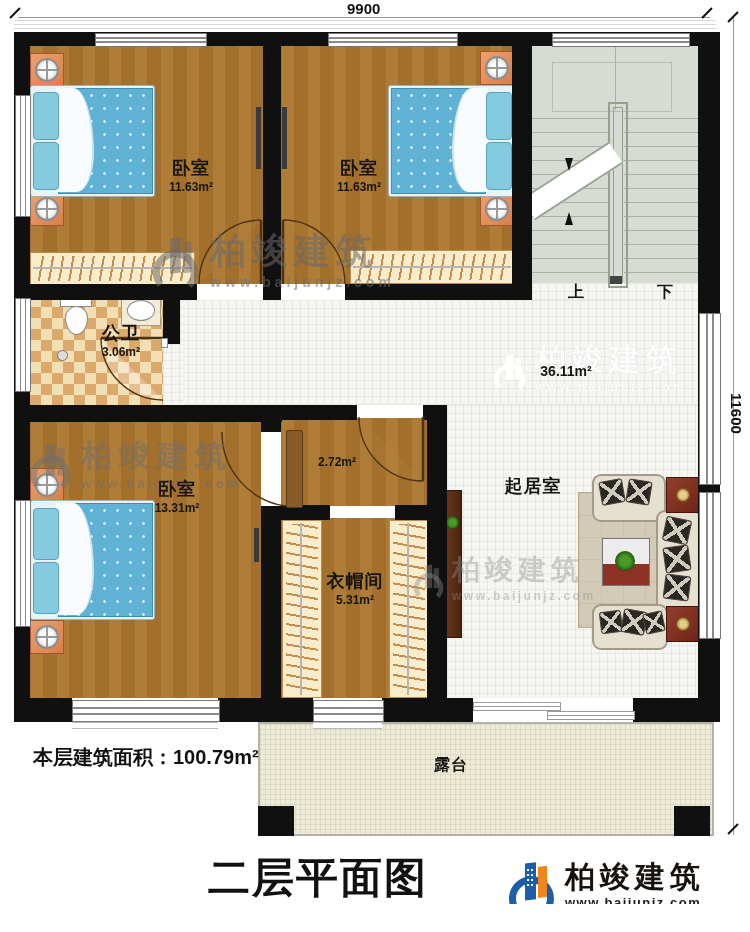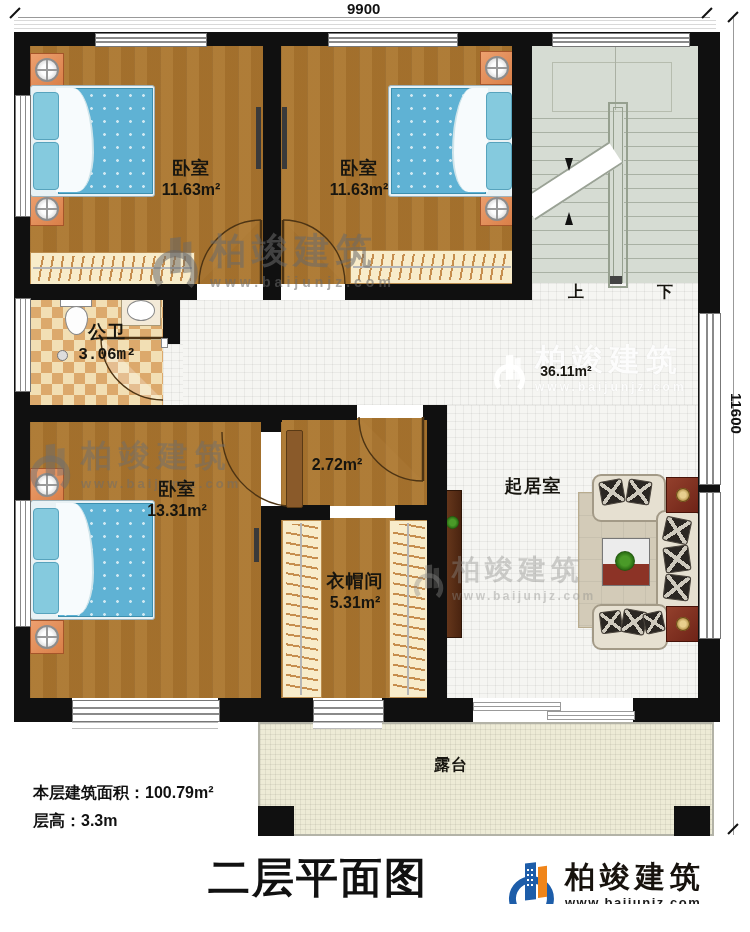--- a/index.html
+++ b/index.html
@@ -39,21 +39,21 @@
         radial-gradient(#fdfdfd 40%,#dcdcdc 75%);}
   .robe{position:absolute;background:#f8ecca;border:1px solid #bb8d4f;}
   .ticks-h{position:absolute;inset:3px;background-image:repeating-linear-gradient(100deg,transparent 0 8px,#c68e4e 8px 10px);}
   .ticks-v{position:absolute;inset:3px;background-image:repeating-linear-gradient(10deg,transparent 0 8px,#c68e4e 8px 10px);}
   .rail-h{position:absolute;left:2px;right:2px;top:46%;height:2px;background:#b5b5b5;}
   .rail-v{position:absolute;top:2px;bottom:2px;left:46%;width:2px;background:#b5b5b5;}
   .tvset{position:absolute;background:#3a3a3a;}
   .rlabel{position:absolute;transform:translateX(-50%);text-align:center;font-weight:bold;
         line-height:1.3;white-space:nowrap;color:#17150f;z-index:40;}
   .rname{font-size:18px;letter-spacing:1px;}
-  .rarea{font-size:16px;}
+  .rarea{font-size:12px;}
   .updown{position:absolute;transform:translateX(-50%);font-size:16px;font-weight:bold;z-index:40;}
   .door-svg{position:absolute;overflow:visible;z-index:30;}
   .leaf{position:absolute;background:#8a5a2a;border:1px solid #5a3a15;border-radius:2px;z-index:30;}
   .leafw{position:absolute;background:#fdfdfd;border:1px solid #888;z-index:30;}
   .sofa{position:absolute;background:#e6e0d1;border:2px solid #a39a87;border-radius:9px;}
   .cush{position:absolute;background-color:#2b2723;border:1px solid #4a443c;border-radius:3px;
         background-image:linear-gradient(45deg,transparent 44%,#cfcabe 44% 56%,transparent 56%),
         linear-gradient(135deg,transparent 44%,#cfcabe 44% 56%,transparent 56%);}
   .stable{position:absolute;background:linear-gradient(135deg,#93402c,#6e2317);border:1px solid #471208;}
   .medal{position:absolute;left:50%;top:50%;width:14px;height:14px;margin:-7px 0 0 -7px;border-radius:50%;
@@ -72,21 +72,21 @@
   .break{position:absolute;background:#fff;border-top:2px solid #9aa295;border-bottom:2px solid #9aa295;transform:rotate(-33deg);}
   .arr-d{position:absolute;width:0;height:0;border-left:4px solid transparent;border-right:4px solid transparent;border-top:13px solid #111;}
   .arr-u{position:absolute;width:0;height:0;border-left:4px solid transparent;border-right:4px solid transparent;border-bottom:13px solid #111;}
   .dimline-h{position:absolute;border-top:1px solid #999;}
   .dimline-v{position:absolute;border-left:1px solid #999;}
   .slash{position:absolute;width:14px;height:2px;background:#111;transform:rotate(-45deg);}
   .dimtext{position:absolute;font-size:15px;font-weight:bold;color:#111;}
   .wm{position:absolute;display:flex;align-items:flex-start;z-index:35;pointer-events:none;}
   .wm-name{font-weight:bold;line-height:1;}
   .wm-url{font-weight:bold;line-height:1;margin-top:6px;}
-  .notes{position:absolute;left:33px;top:779px;font-size:16px;font-weight:600;color:#111;line-height:1.75;}
+  .notes{position:absolute;left:33px;top:740px;font-size:20px;font-weight:600;color:#111;line-height:1.75;}
   .titleblk{position:absolute;font-weight:bold;color:#111;}
   .brand{position:absolute;display:flex;align-items:flex-start;}
 </style>
 </head>
 <body>
 
 <div class="stage">
 
   <div class="dimline-h" style="left:18px;top:17px;width:692px;"></div>
   <div class="slash" style="left:8px;top:12px;"></div>
@@ -276,21 +276,21 @@
   <div class="leafw" style="left:161px;top:338px;width:5px;height:8px;"></div>
 
   <div class="rlabel" style="left:191px;top:157px;">
     <div class="rname">卧室</div>
     <div class="rarea">11.63m²</div>
   </div>
   <div class="rlabel" style="left:359px;top:157px;">
     <div class="rname">卧室</div>
     <div class="rarea">11.63m²</div>
   </div>
-  <div class="rlabel" style="left:107px;top:322px;font-family:Liberation Mono, monospace;">
+  <div class="rlabel" style="left:121px;top:322px;">
     <div class="rname">公卫</div>
     <div class="rarea">3.06m²</div>
   </div>
   <div class="rlabel" style="left:177px;top:478px;">
     <div class="rname">卧室</div>
     <div class="rarea">13.31m²</div>
   </div>
   <div class="rlabel" style="left:337px;top:455px;">
     <div class="rarea">2.72m²</div>
   </div>
@@ -348,21 +348,20 @@
       <rect x="28" y="11" width="7" height="26" transform="skewY(-7)" fill="currentColor" opacity="0.85"></rect>
     </svg>
     <div style="margin-left:6px;">
       <div class="wm-name" style="font-size:28px;letter-spacing:5px;">柏竣建筑</div>
       <div class="wm-url" style="font-size:12px;letter-spacing:2.5px;">www.baijunjz.com</div>
     </div>
   </div>
 
   <div class="notes">
     <div><span>本层建筑面积：</span><span>100.79m²</span></div>
-    <div><span>层高：</span><span>3.3m</span></div>
   </div>
 
   <div class="titleblk" style="left:208px;top:850px;font-size:42px;letter-spacing:2px;">二层平面图</div>
   <div class="abs" style="left:208px;top:906px;width:282px;height:7px;background:#111;"></div>
   <div class="abs" style="left:208px;top:919px;width:232px;height:3px;background:#c4c4c4;"></div>
 
   <div class="brand" style="left:505px;top:860px;">
     <svg width="52" height="56" viewBox="0 0 52 56">
       <path d="M12,51 A19,19 0 1 1 40,52" fill="none" stroke="#1d5da9" stroke-width="7"></path>
       <rect x="20" y="6" width="11" height="37" transform="skewY(-7)" fill="#1d5da9"></rect>

